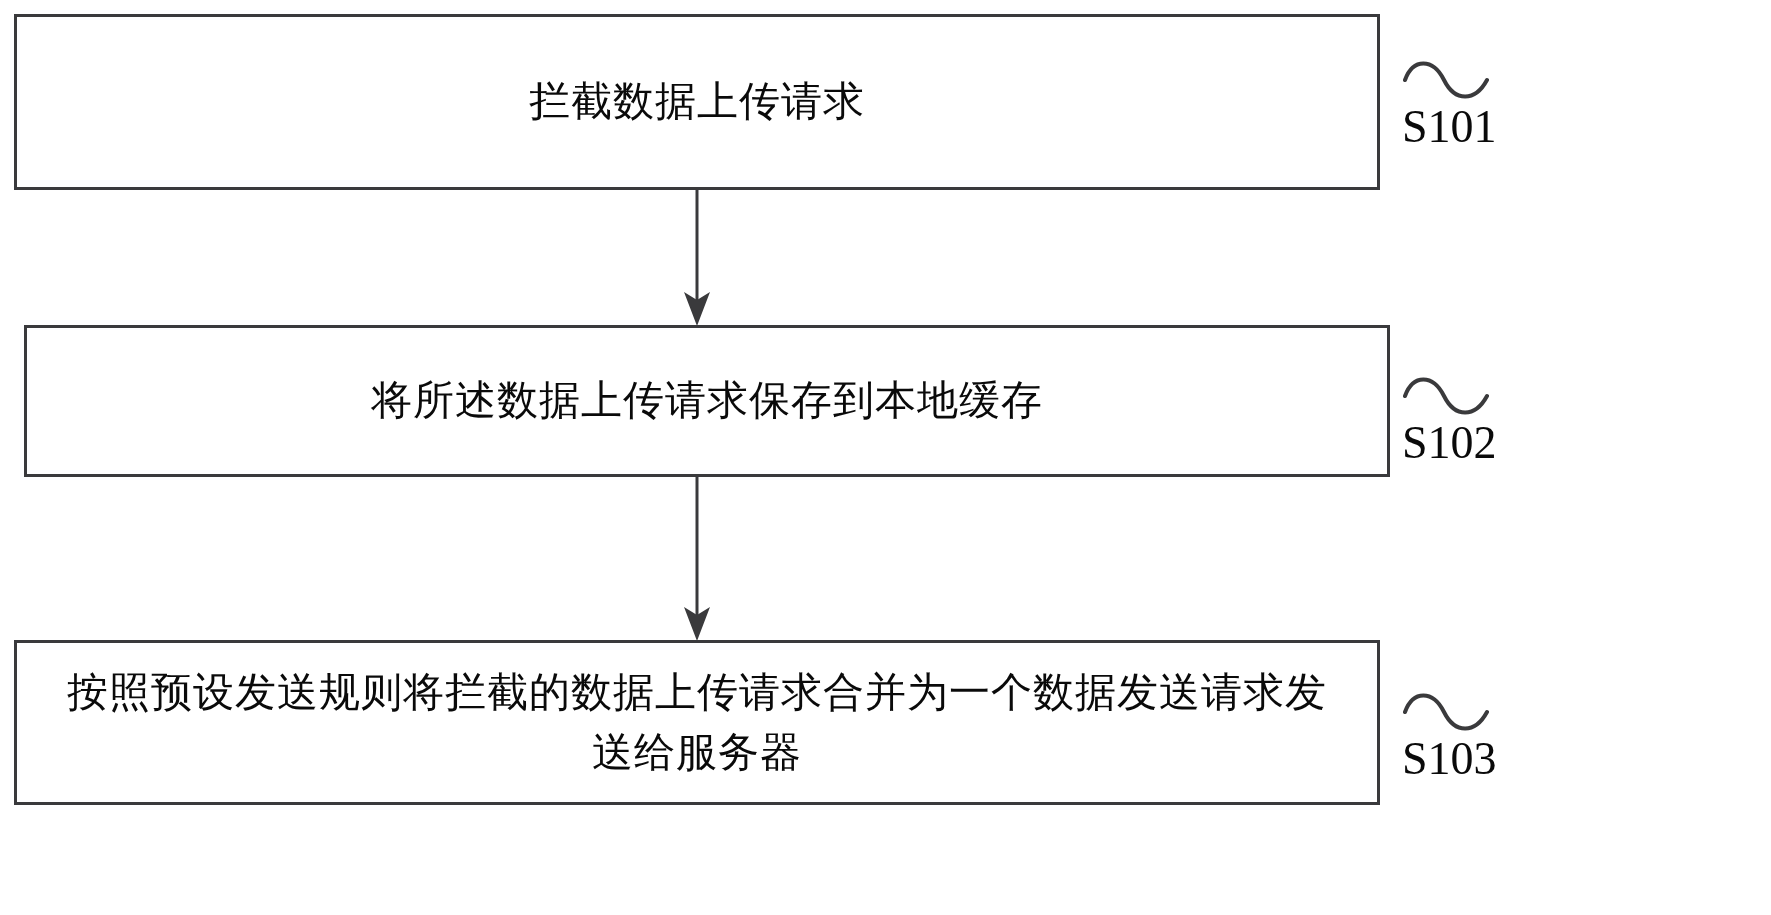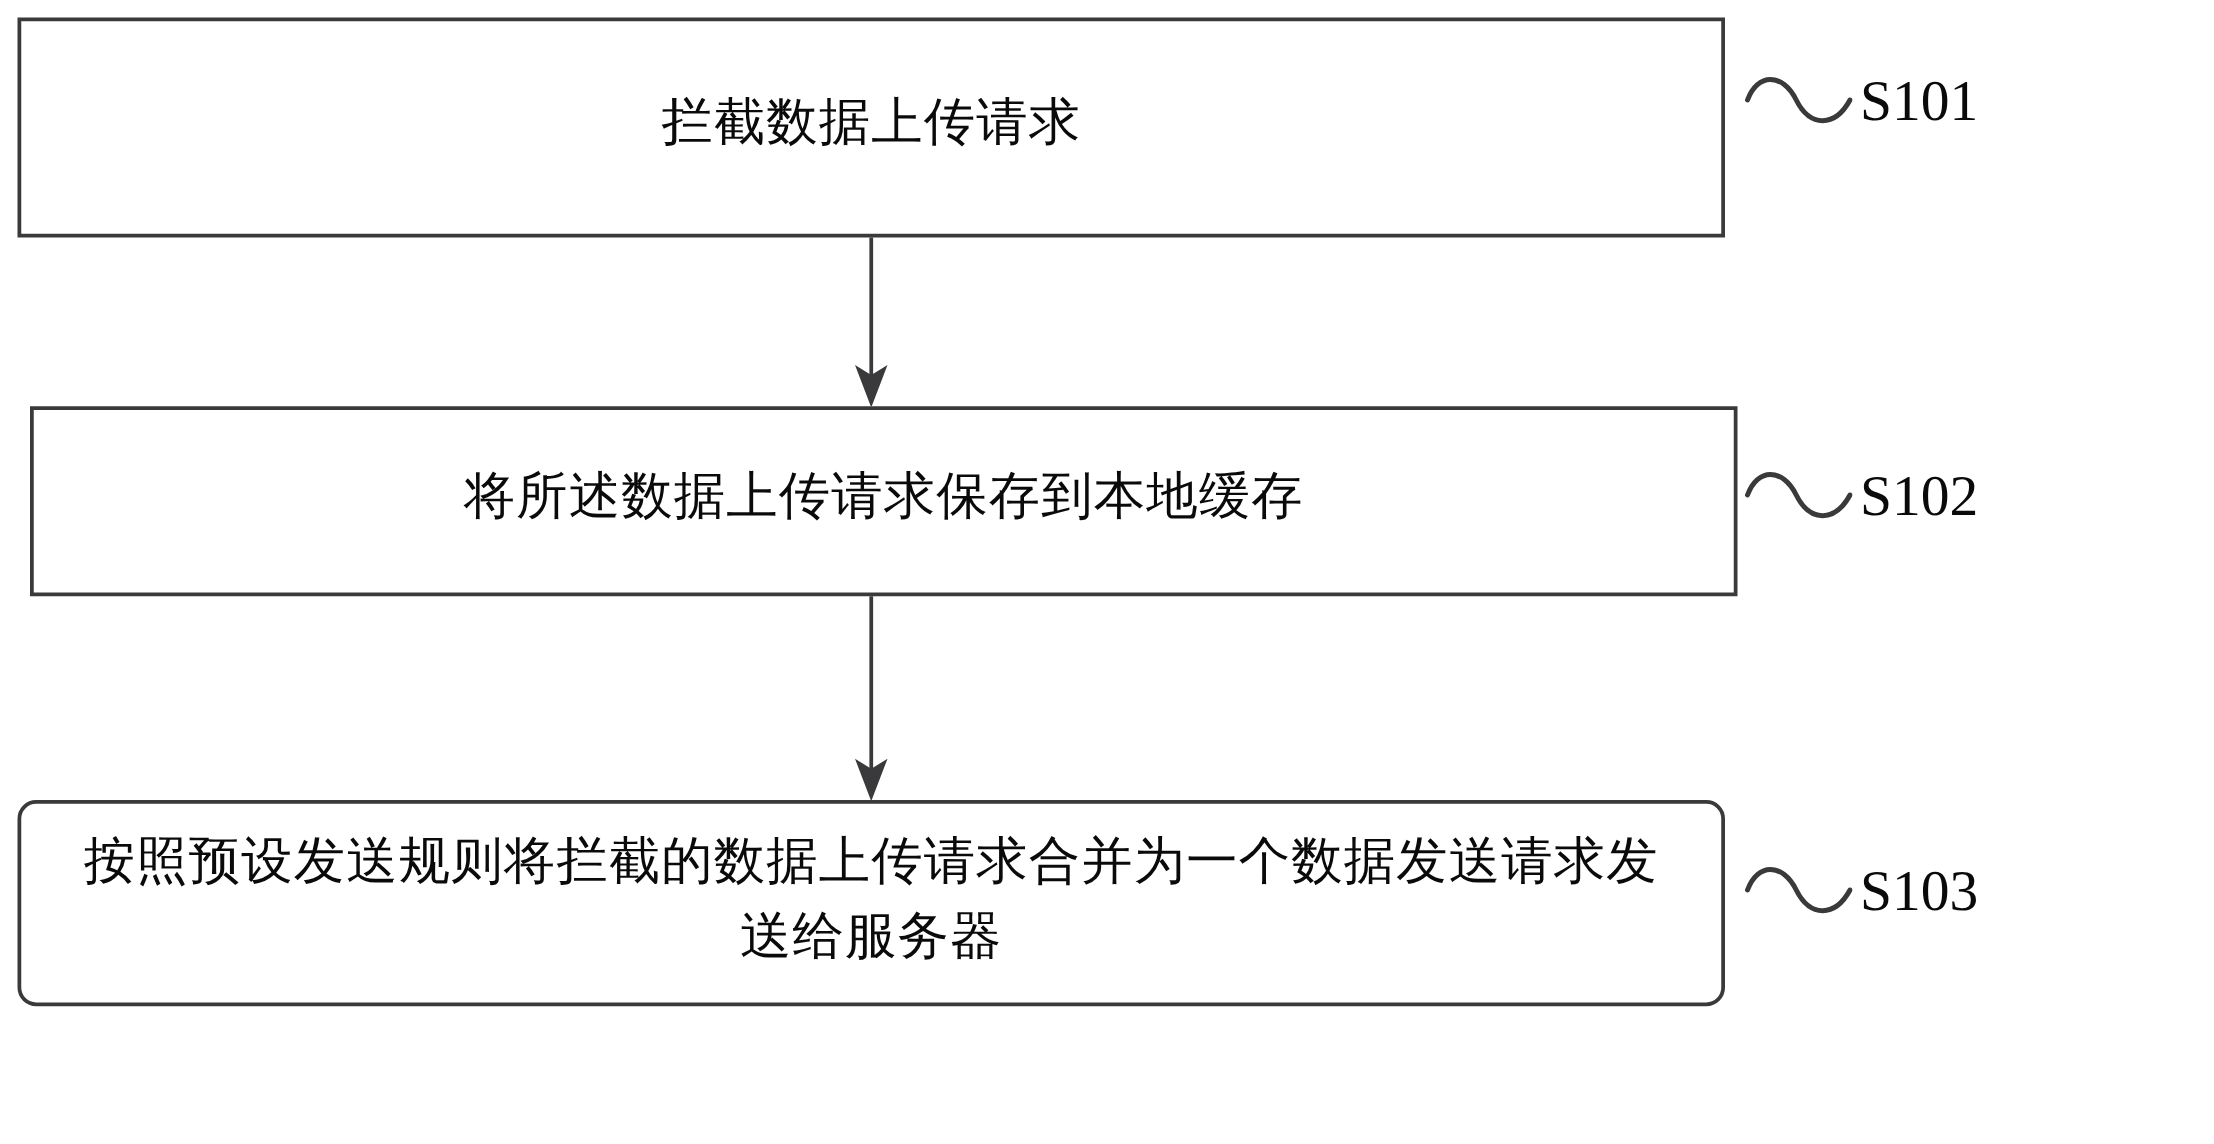--- a/index.html
+++ b/index.html
@@ -27,47 +27,48 @@
     position: absolute;
     box-sizing: border-box;
     border: 3px solid #3a3a3c;
     background: #ffffff;
     display: flex;
     align-items: center;
     justify-content: center;
     text-align: center;
   }
   .node-label {
-    font-family: Liberation Mono, monospace;
+    font-family: Liberation Serif, serif;
     font-size: 41px;
     line-height: 1.45;
     color: #0a0a0a;
     letter-spacing: 1px;
     white-space: pre-line;
     padding: 0 6px;
   }
 
   #node-1 { left: 14px;  top: 14px;  width: 1366px; height: 176px; }
   #node-2 { left: 24px;  top: 325px; width: 1366px; height: 152px; }
-  #node-3 { left: 14px;  top: 640px; width: 1366px; height: 165px; border-radius: 15px; }
+  #node-3 { left: 14px;  top: 640px; width: 1366px; height: 165px; }
 
   
   .connector {
     position: absolute;
     left: 0;
     top: 0;
     overflow: visible;
     pointer-events: none;
   }
 
   
   .callout {
     position: absolute;
     display: flex;
     align-items: center;
+    flex-direction: column;
   }
   .callout-squiggle {
     display: block;
   }
   .callout-text {
     font-family: "Liberation Serif", "DejaVu Serif", serif;
     font-size: 46px;
     color: #0a0a0a;
     line-height: 1;
     margin-left: 6px;

